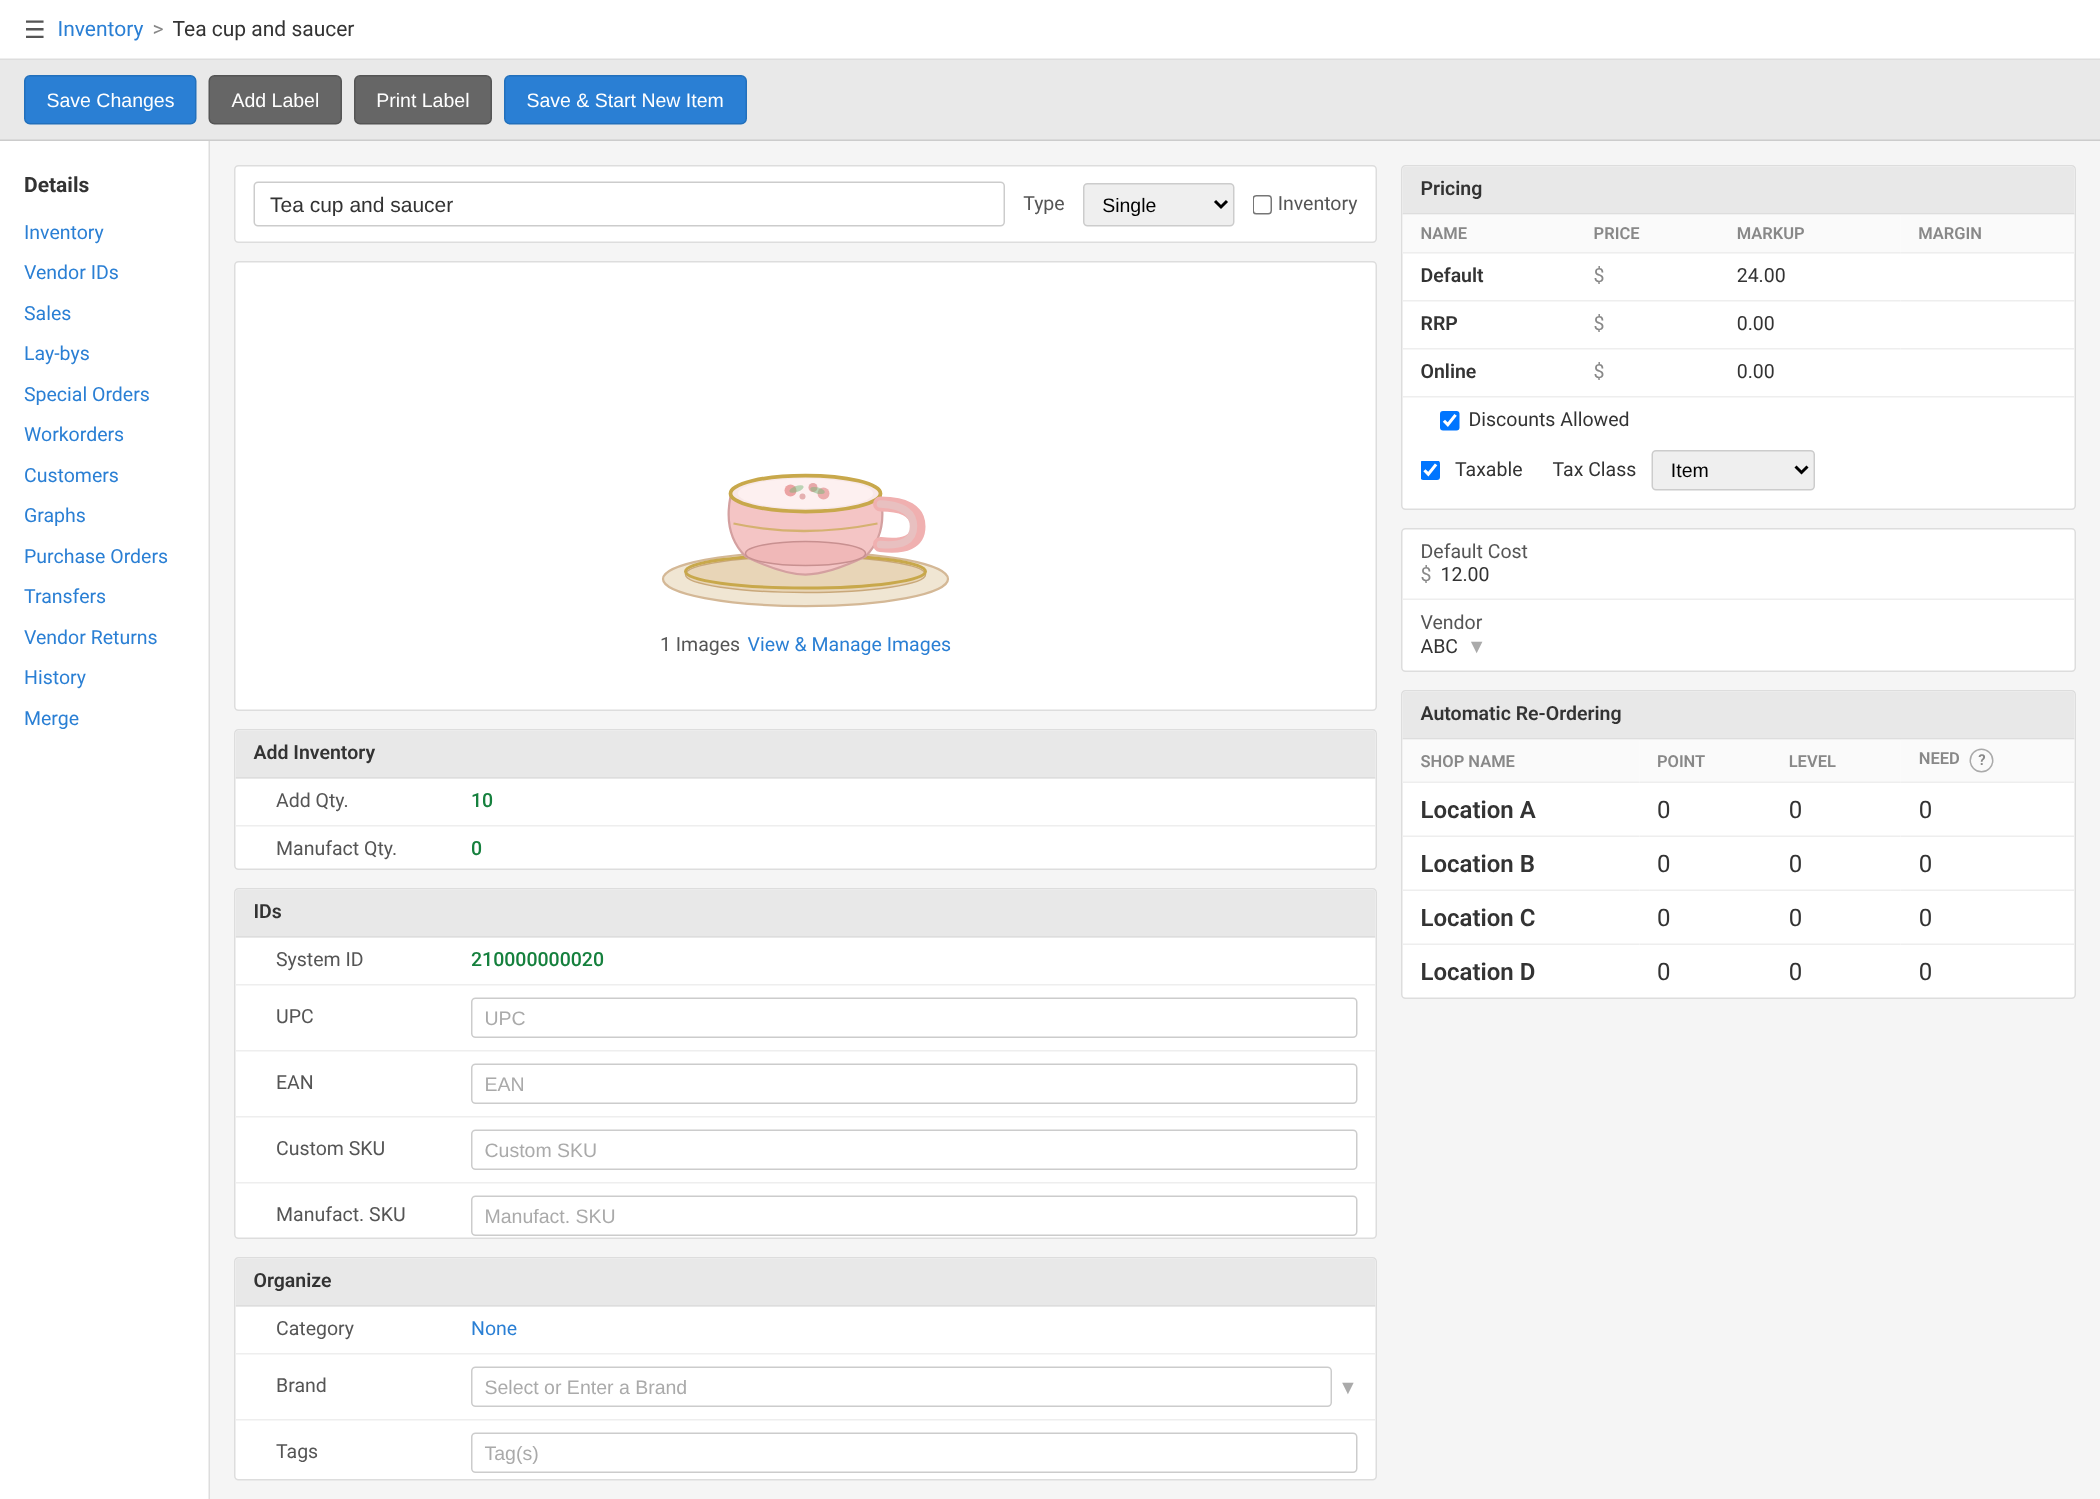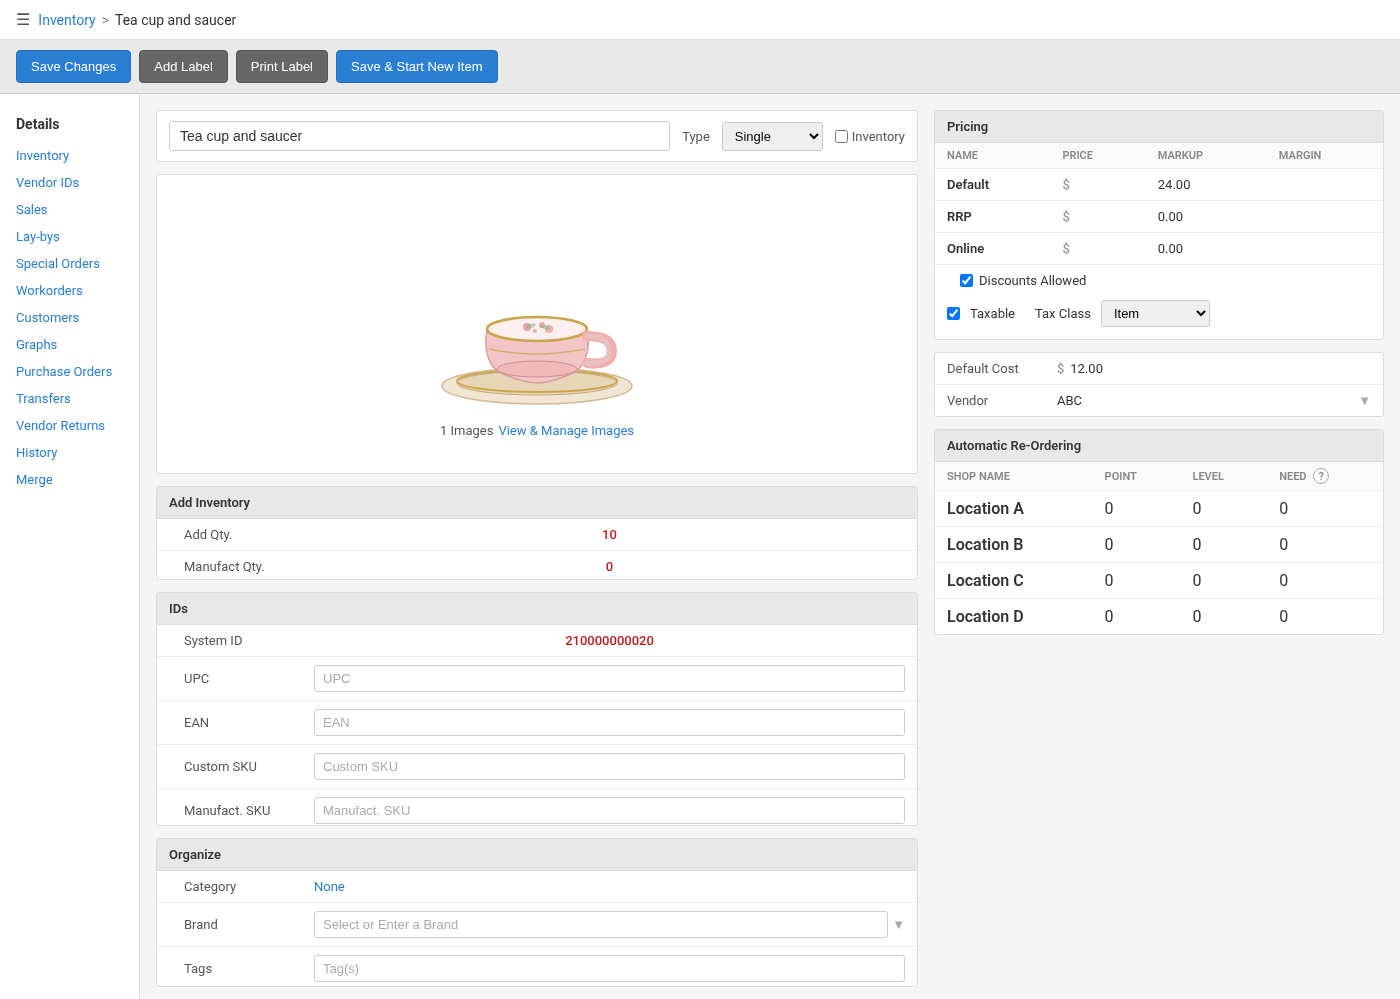--- a/index.html
+++ b/index.html
@@ -81,21 +81,21 @@
     }
     .section-body { }
 
     
     .form-row {
       display: flex; align-items: center; padding: 8px 12px;
       border-bottom: 1px solid #eee;
     }
     .form-row:last-child { border-bottom: none; }
     .form-label { width: 130px; min-width: 130px; color: #555; font-size: 13px; margin-left: 15px; }
-    .form-value { flex: 1; font-size: 13px; color: #b91c1c; font-weight: 500; text-align: center; }
+    .form-value { flex: 1; font-size: 13px; color: #15803d; font-weight: 500; }
     .form-input {
       flex: 1; border: 1px solid #ccc; border-radius: 3px; padding: 5px 8px;
       font-size: 13px; color: #aaa;
     }
     .form-input::placeholder { color: #aaa; }
 
     
     .right-col { width: 450px; min-width: 450px; display: flex; flex-direction: column; gap: 12px; }
 
     
@@ -112,21 +112,21 @@
     .price-name { font-weight: 600; }
     .price-value { font-weight: 400; }
     .pricing-options { padding: 8px 12px; border-top: 1px solid #eee; }
     .checkbox-row { display: flex; align-items: center; gap: 6px; margin-bottom: 8px; font-size: 13px; margin-left: 13px; }
     .tax-row { display: flex; align-items: center; gap: 10px; padding: 4px 0; }
     .tax-class-select { border: 1px solid #ccc; border-radius: 3px; padding: 4px 8px; font-size: 13px; min-width: 100px; }
 
     
     .inv-defaults { background: #fff; border: 1px solid #ddd; border-radius: 3px; overflow: hidden; }
     .inv-defaults-header { background: #e8e8e8; padding: 8px 12px; font-weight: 600; font-size: 13px; border-bottom: 1px solid #ddd; }
-    .inv-form-row { display: flex; align-items: flex-start; padding: 8px 12px; border-bottom: 1px solid #eee; }
+    .inv-form-row { display: flex; align-items: flex-start; padding: 8px 12px; border-bottom: 1px solid #eee; flex-direction: column; }
     .inv-form-row:last-child { border-bottom: none; }
     .inv-label { width: 110px; min-width: 110px; color: #555; font-size: 13px; }
     .inv-value { flex: 1; display: flex; align-items: center; gap: 6px; font-size: 13px; }
     .vendor-select-row { display: flex; align-items: center; flex: 1; }
     .vendor-text { flex: 1; }
     .vendor-chevron { color: #aaa; margin-left: auto; }
 
     
     .reorder-section { background: #fff; border: 1px solid #ddd; border-radius: 3px; overflow: hidden; }
     .reorder-header { background: #e8e8e8; padding: 8px 12px; font-weight: 600; font-size: 13px; border-bottom: 1px solid #ddd; }

